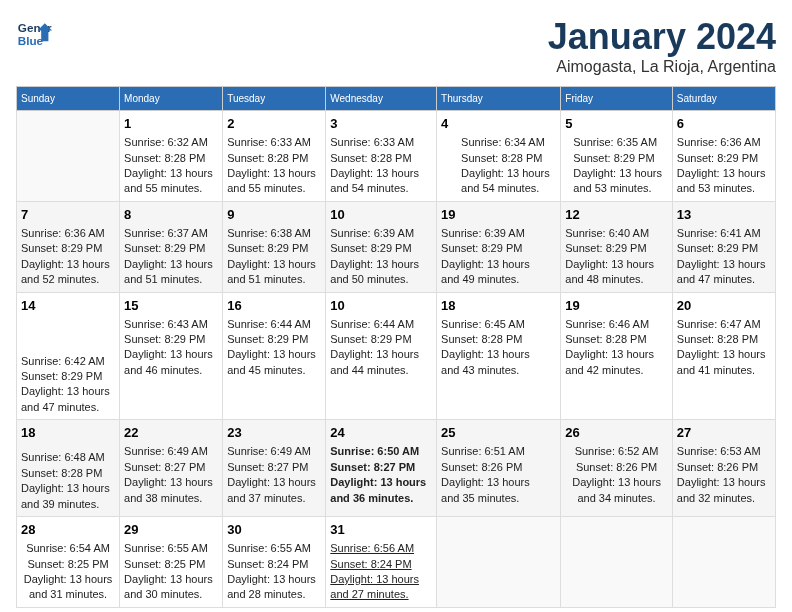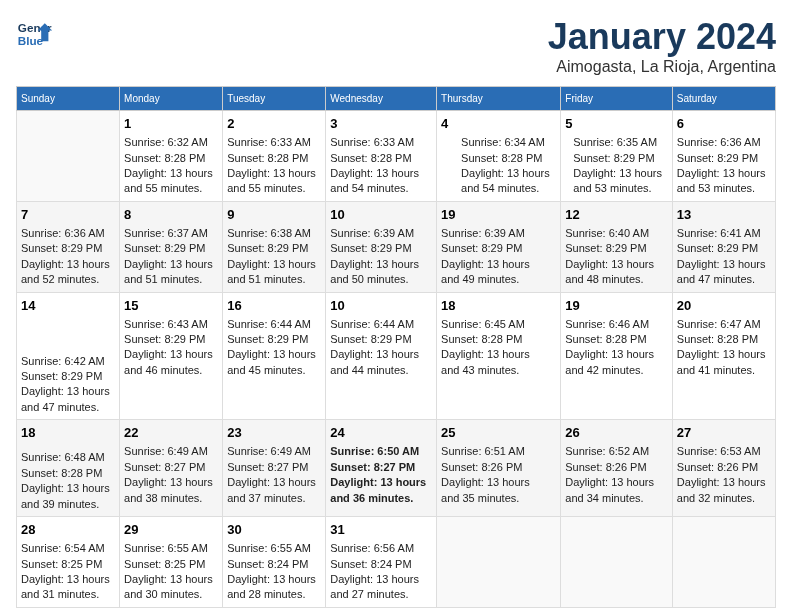--- a/index.html
+++ b/index.html
@@ -292,58 +292,58 @@
         </td>
         <td>
           <div class="day-num">25</div>
           <div class="day-info" style="white-space: pre-line;">Sunrise: 6:51 AM
 Sunset: 8:26 PM
 Daylight: 13 hours
 and 35 minutes.</div>
         </td>
         <td>
           <div class="day-num">26</div>
-          <div class="day-info" style="white-space: pre-line;">Sunrise: 6:52 AM
+          <div class="day-info" style="white-space: pre-line; text-align: center;">Sunrise: 6:52 AM
 Sunset: 8:26 PM
 Daylight: 13 hours
 and 34 minutes.</div>
         </td>
         <td>
           <div class="day-num">27</div>
           <div class="day-info" style="white-space: pre-line;">Sunrise: 6:53 AM
 Sunset: 8:26 PM
 Daylight: 13 hours
 and 32 minutes.</div>
         </td>
       </tr>
       <tr>
         <td>
           <div class="day-num">28</div>
-          <div class="day-info" style="white-space: pre-line;">Sunrise: 6:54 AM
+          <div class="day-info" style="white-space: pre-line; text-align: center;">Sunrise: 6:54 AM
 Sunset: 8:25 PM
 Daylight: 13 hours
 and 31 minutes.</div>
         </td>
         <td>
           <div class="day-num">29</div>
           <div class="day-info" style="white-space: pre-line;">Sunrise: 6:55 AM
 Sunset: 8:25 PM
 Daylight: 13 hours
 and 30 minutes.</div>
         </td>
         <td>
           <div class="day-num">30</div>
           <div class="day-info" style="white-space: pre-line;">Sunrise: 6:55 AM
 Sunset: 8:24 PM
 Daylight: 13 hours
 and 28 minutes.</div>
         </td>
         <td>
           <div class="day-num">31</div>
-          <div class="day-info" style="white-space: pre-line;">Sunrise: 6:56 AM
+          <div class="day-info" style="white-space: pre-line; text-decoration: underline;">Sunrise: 6:56 AM
 Sunset: 8:24 PM
 Daylight: 13 hours
 and 27 minutes.</div>
         </td>
         <td class="empty-cell"></td>
         <td class="empty-cell"></td>
         <td class="empty-cell"></td>
       </tr>
     </tbody>
 </table>

